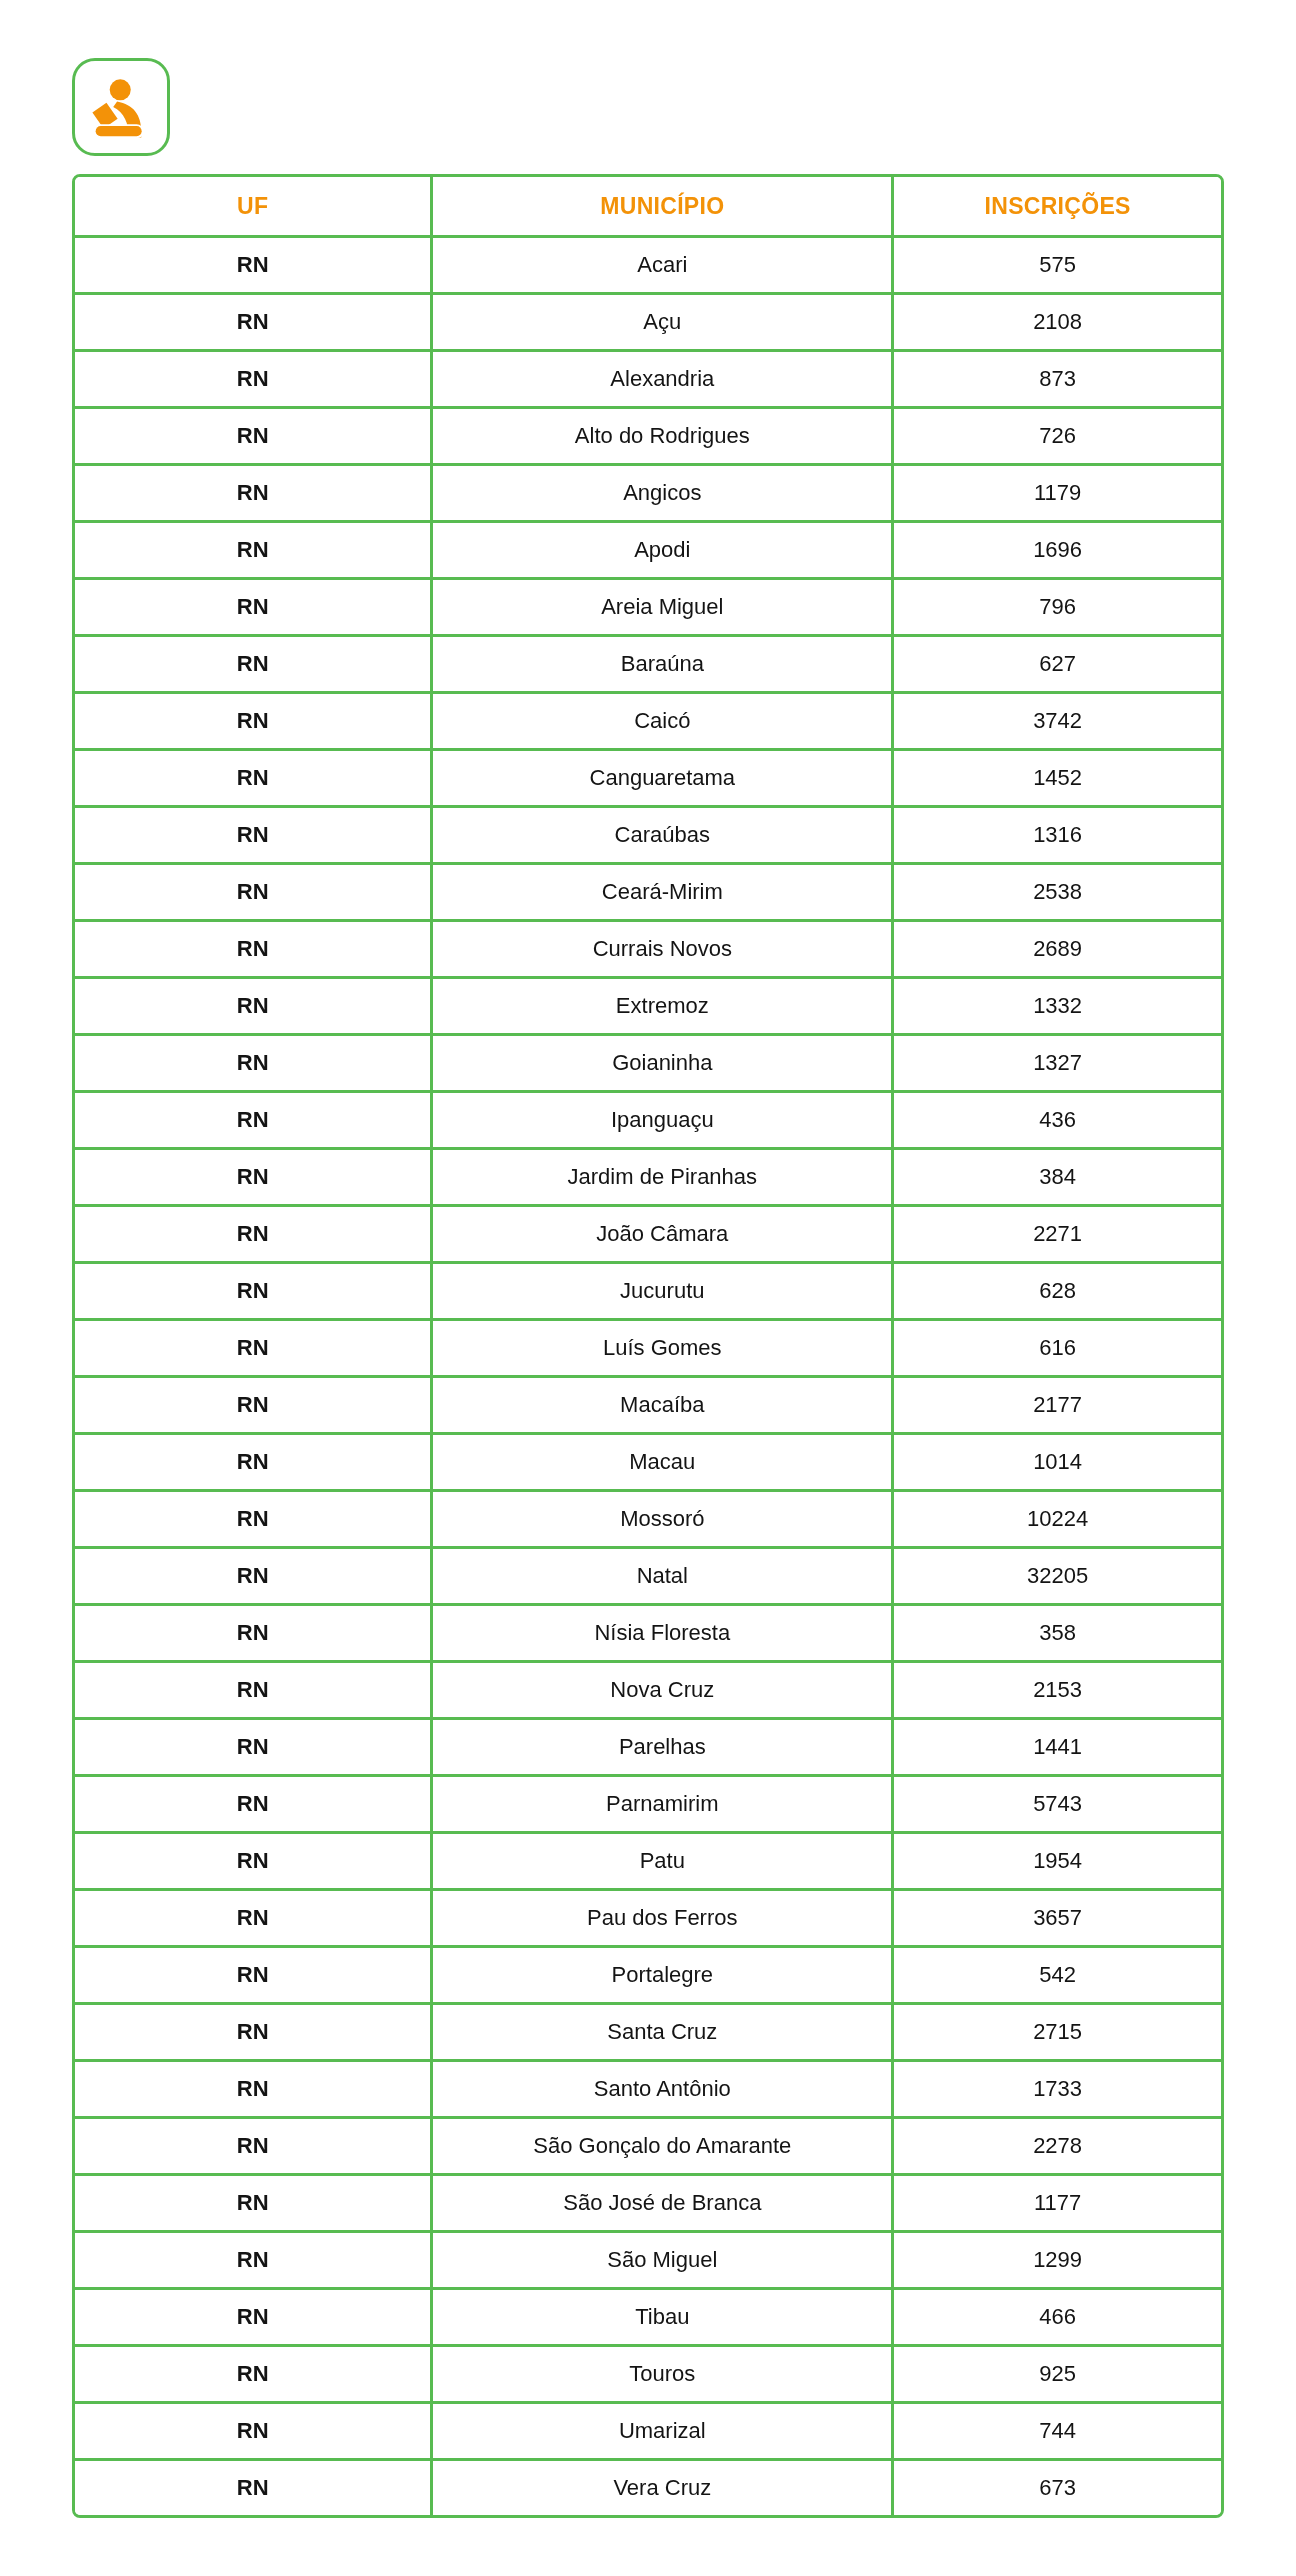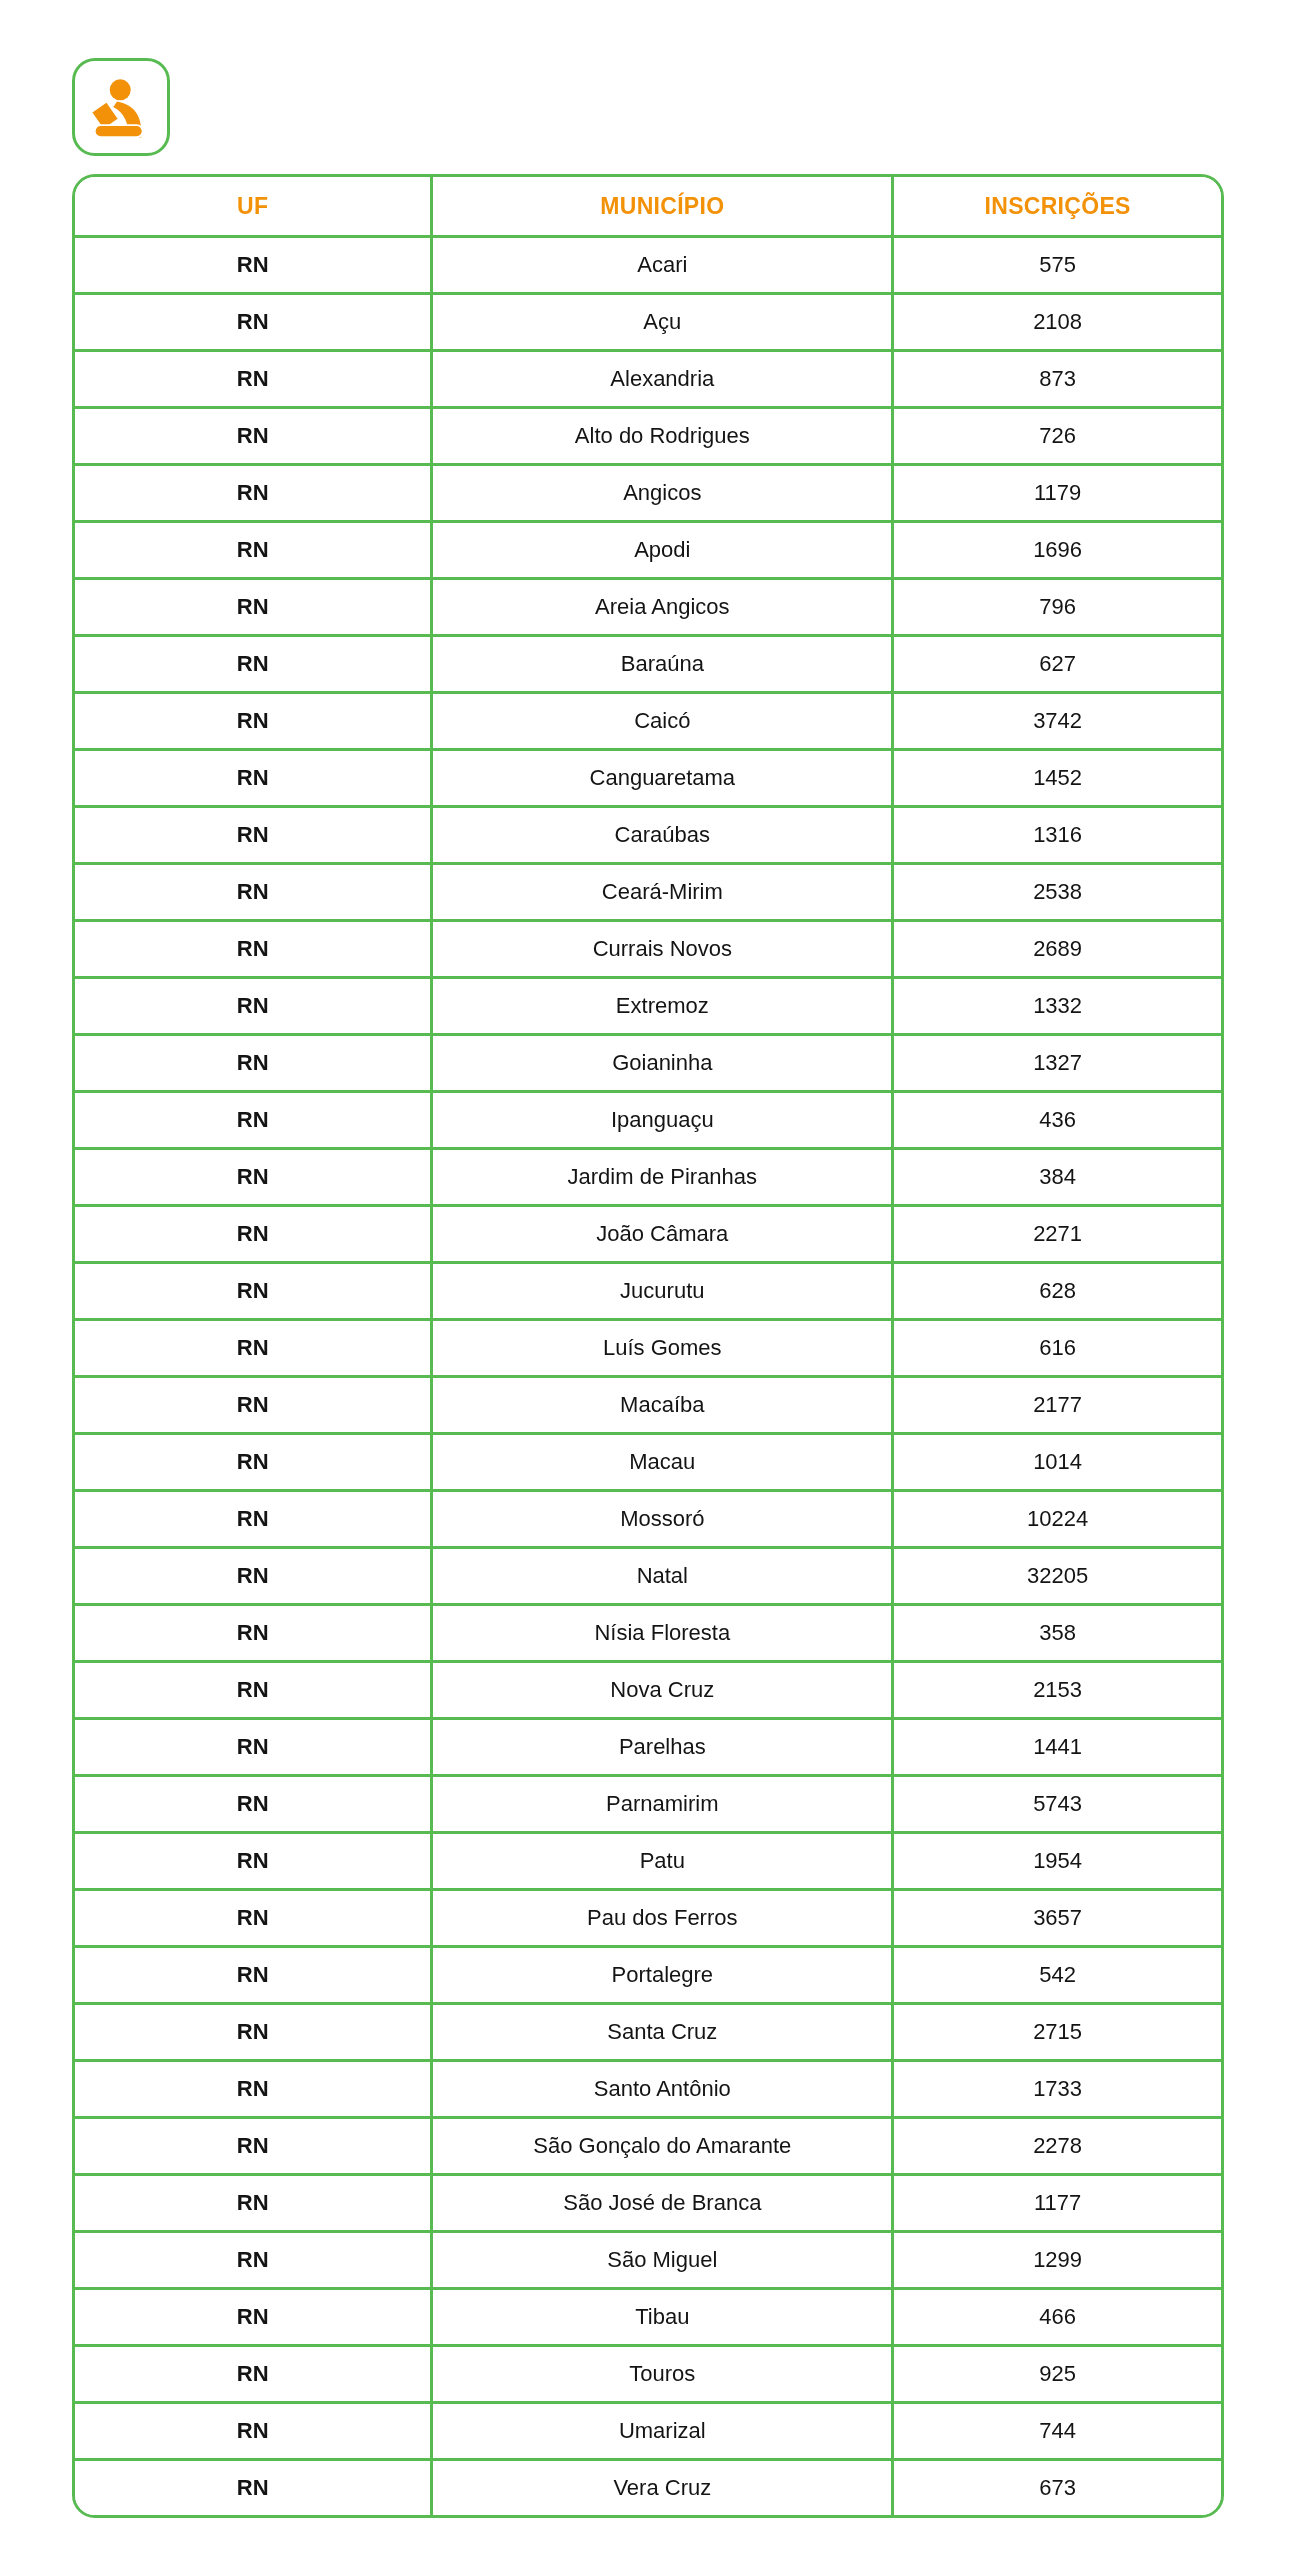--- a/index.html
+++ b/index.html
@@ -40,21 +40,21 @@
   .title-box h1 {
     color: #F39208;
     font-size: 32px;
     font-weight: 800;
     letter-spacing: 0.3px;
     white-space: nowrap;
   }
   .table-wrap {
     margin-top: 18.3px;
     border: 3.1px solid #58BB51;
-    border-radius: 23px;
+    border-radius: 8px;
     overflow: hidden;
     background: #ffffff;
   }
   table {
     border-collapse: collapse;
     width: calc(100% + 6.1px);
     margin: -3.1px;
     table-layout: fixed;
   }
   th, td {
@@ -141,21 +141,21 @@
           <td>Angicos</td>
           <td>1179</td>
         </tr>
         <tr>
           <td>RN</td>
           <td>Apodi</td>
           <td>1696</td>
         </tr>
         <tr>
           <td>RN</td>
-          <td>Areia Angicos</td>
+          <td>Areia Miguel</td>
           <td>796</td>
         </tr>
         <tr>
           <td>RN</td>
           <td>Baraúna</td>
           <td>627</td>
         </tr>
         <tr>
           <td>RN</td>
           <td>Caicó</td>

